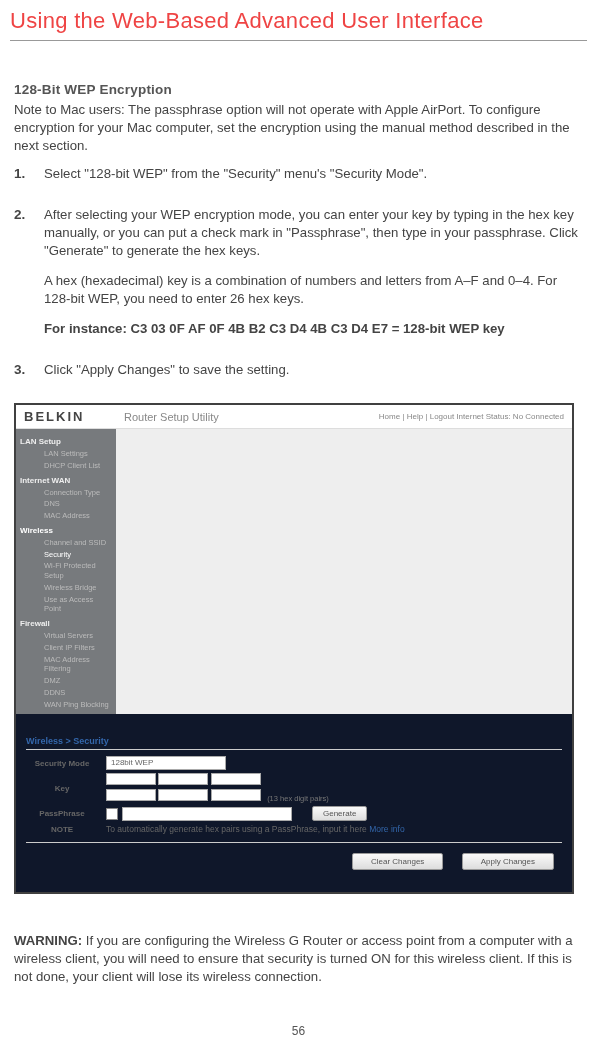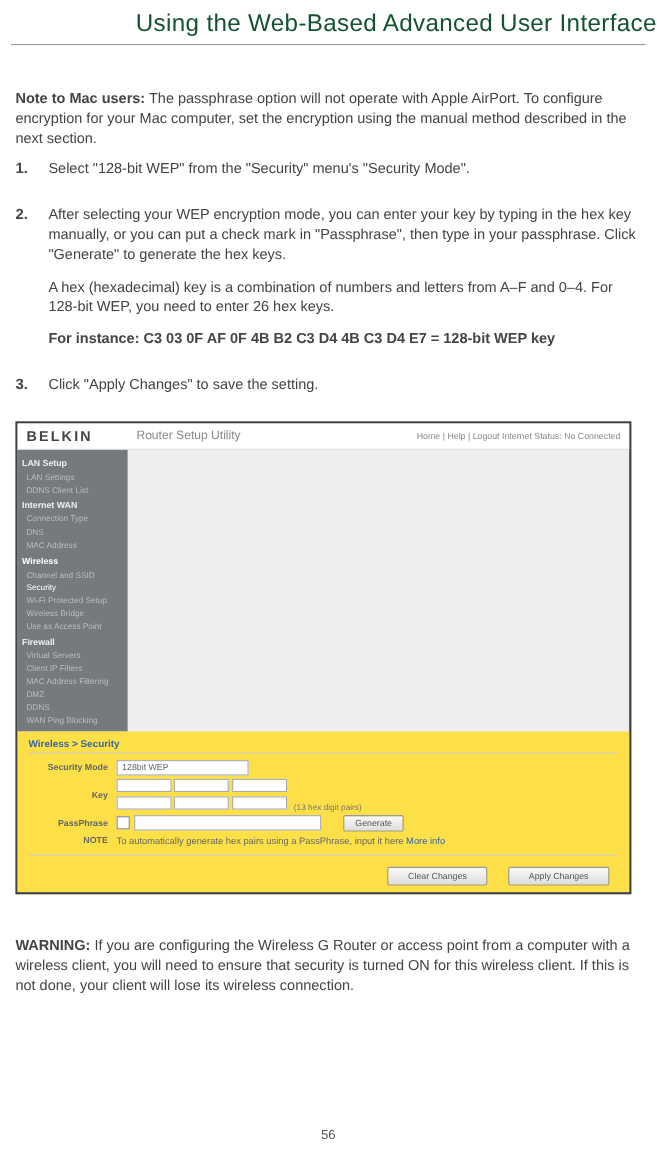--- a/index.html
+++ b/index.html
@@ -7,45 +7,44 @@
       width: 597px;
       height: 1048px;
       background: #fff;
       font-family: Arial, Helvetica, sans-serif;
       color: #333;
       position: relative;
       padding: 0;
     }
     .page-header {
       font-size: 22px;
-      color: #14532d;
+      color: #ef4444;
       font-weight: 400;
       padding: 8px 0 6px 10px;
       letter-spacing: 0.3px;
-      text-align: right;
     }
     .header-rule {
       border: none;
       border-top: 1px solid #999;
       margin: 0 10px 40px 10px;
     }
     .content {
       padding: 0 14px;
       font-size: 13.2px;
       line-height: 1.35;
       color: #444;
     }
     .section-title {
       font-weight: bold;
       font-size: 13.5px;
       color: #555;
       margin-bottom: 2px;
       letter-spacing: 0.2px;
     }
-    .note-lead { font-weight: bold; }
+    .note-lead { font-weight: normal; }
     .para { margin-bottom: 10px; }
     .ol-item {
       display: flex;
       margin-bottom: 12px;
     }
     .ol-num {
       font-weight: bold;
       min-width: 30px;
       font-size: 13.5px;
     }
@@ -82,32 +81,32 @@
     .ss-status { font-size: 8px; color: #888; }
     .ss-body { display: flex; min-height: 210px; flex-direction: column; }
     .ss-sidebar {
       width: 100px;
       background: #777a7d;
       color: #ddd;
       font-size: 8px;
       padding: 4px 4px;
     }
     .ss-sidebar .grp { font-weight: bold; color: #eee; margin: 4px 0 2px; font-size: 8px; }
-    .ss-sidebar .itm { color: #bbb; padding: 1px 0 1px 4px; font-size: 7.5px; line-height: 1.3; }
+    .ss-sidebar .itm { color: #bbb; padding: 1px 0 1px 4px; font-size: 7.5px; line-height: 1.3; margin-left: 20px; }
     .ss-sidebar .active { color: #fff; }
     .ss-main {
       flex: 1;
-      background: #fde047;
-      padding: 6px 10px;
+      background: #0f172a;
+      padding: 22px 10px;
       font-size: 8.5px;
       color: #666;
     }
     .ss-breadcrumb { color: #3366aa; font-weight: bold; font-size: 9px; margin-bottom: 6px; border-bottom:1px solid #ccc; padding-bottom:3px;}
     .ss-row { display: flex; align-items: center; margin: 3px 0; }
-    .ss-label { width: 80px; text-align: right; padding-right: 8px; color: #666; font-size: 8px; font-weight: bold;}
+    .ss-label { width: 80px; text-align: center; padding-right: 8px; color: #666; font-size: 8px; font-weight: bold;}
     .ss-select {
       border: 1px solid #aaa; background: #fff; font-size: 8px; padding: 1px 4px; width: 120px; height: 14px;
     }
     .ss-input {
       border: 1px solid #aaa; background: #fff; height: 12px; width: 50px; display:inline-block;
     }
     .ss-note { font-size: 7.5px; color: #777; margin-left: 4px;}
     .ss-link { color: #3366aa; }
     .ss-passrow { display:flex; align-items:center; }
     .ss-passinput { border:1px solid #aaa; background:#fff; height:14px; width:170px;}
@@ -128,20 +127,21 @@
       color: #555;
     }
   </style>
 </head>
 <body>
 
 <div class="page-header">Using the Web-Based Advanced User Interface</div>
 <hr class="header-rule">
 
 <div class="content">
+  <div class="section-title">128-Bit WEP Encryption</div>
   <div class="para">
     <span class="note-lead">Note to Mac users:</span><span> The passphrase option will not operate with Apple AirPort. To configure encryption for your Mac computer, set the encryption using the manual method described in the next section.</span>
   </div>
 
   <div class="ol-item">
     <div class="ol-num">1.</div>
     <div class="ol-body">
       <div>Select "128-bit WEP" from the "Security" menu's "Security Mode".</div>
     </div>
   </div>
@@ -166,21 +166,21 @@
 <div class="screenshot">
   <div class="ss-top">
     <div class="ss-logo">BELKIN</div>
     <div class="ss-title">Router Setup Utility</div>
     <div class="ss-status">Home | Help | Logout   Internet Status: No Connected</div>
   </div>
   <div class="ss-body">
     <div class="ss-sidebar">
       <div class="grp">LAN Setup</div>
       <div class="itm">LAN Settings</div>
-      <div class="itm">DDNS Client List</div>
+      <div class="itm">DHCP Client List</div>
       <div class="grp">Internet WAN</div>
       <div class="itm">Connection Type</div>
       <div class="itm">DNS</div>
       <div class="itm">MAC Address</div>
       <div class="grp active">Wireless</div>
       <div class="itm">Channel and SSID</div>
       <div class="itm active">Security</div>
       <div class="itm">Wi-Fi Protected Setup</div>
       <div class="itm">Wireless Bridge</div>
       <div class="itm">Use as Access Point</div>

